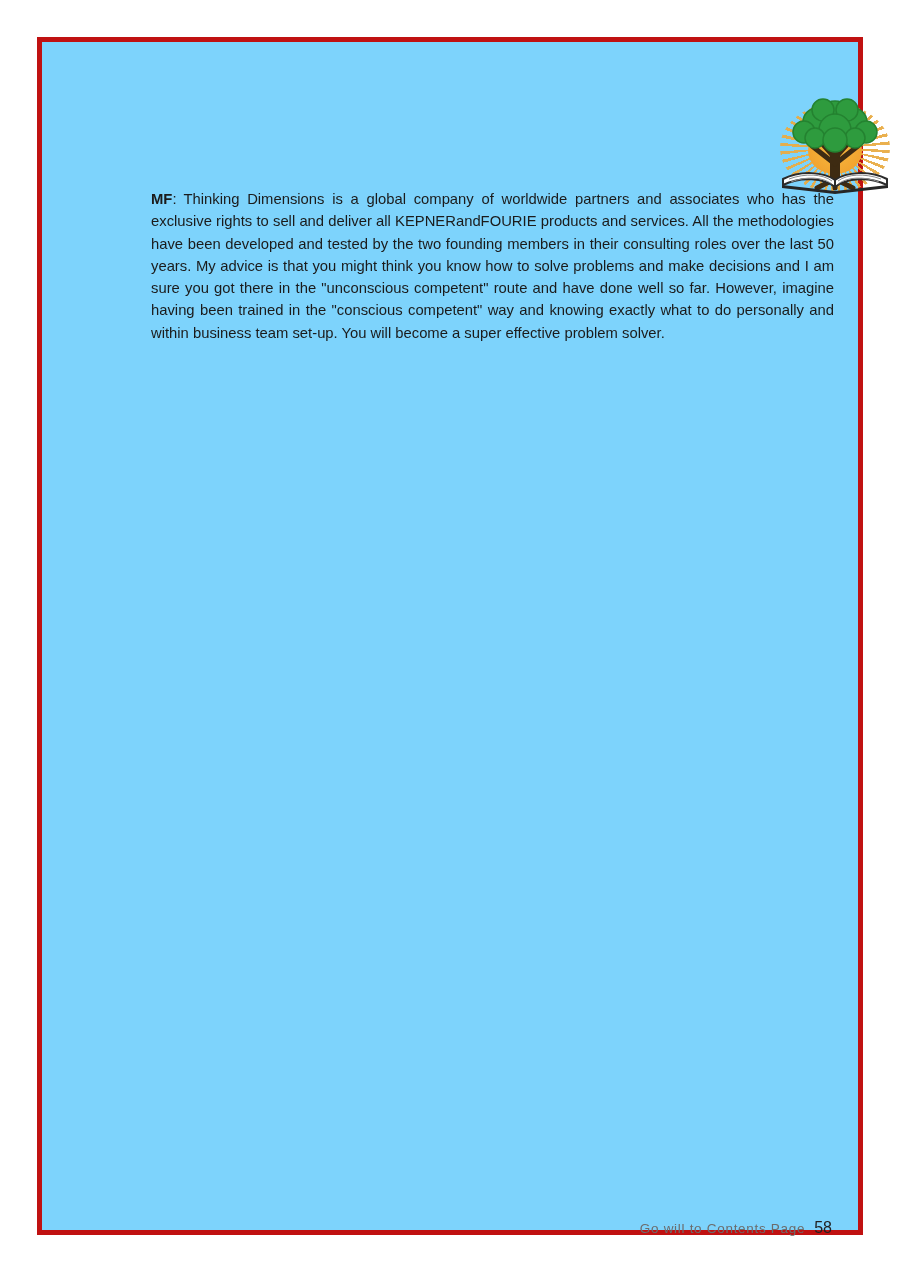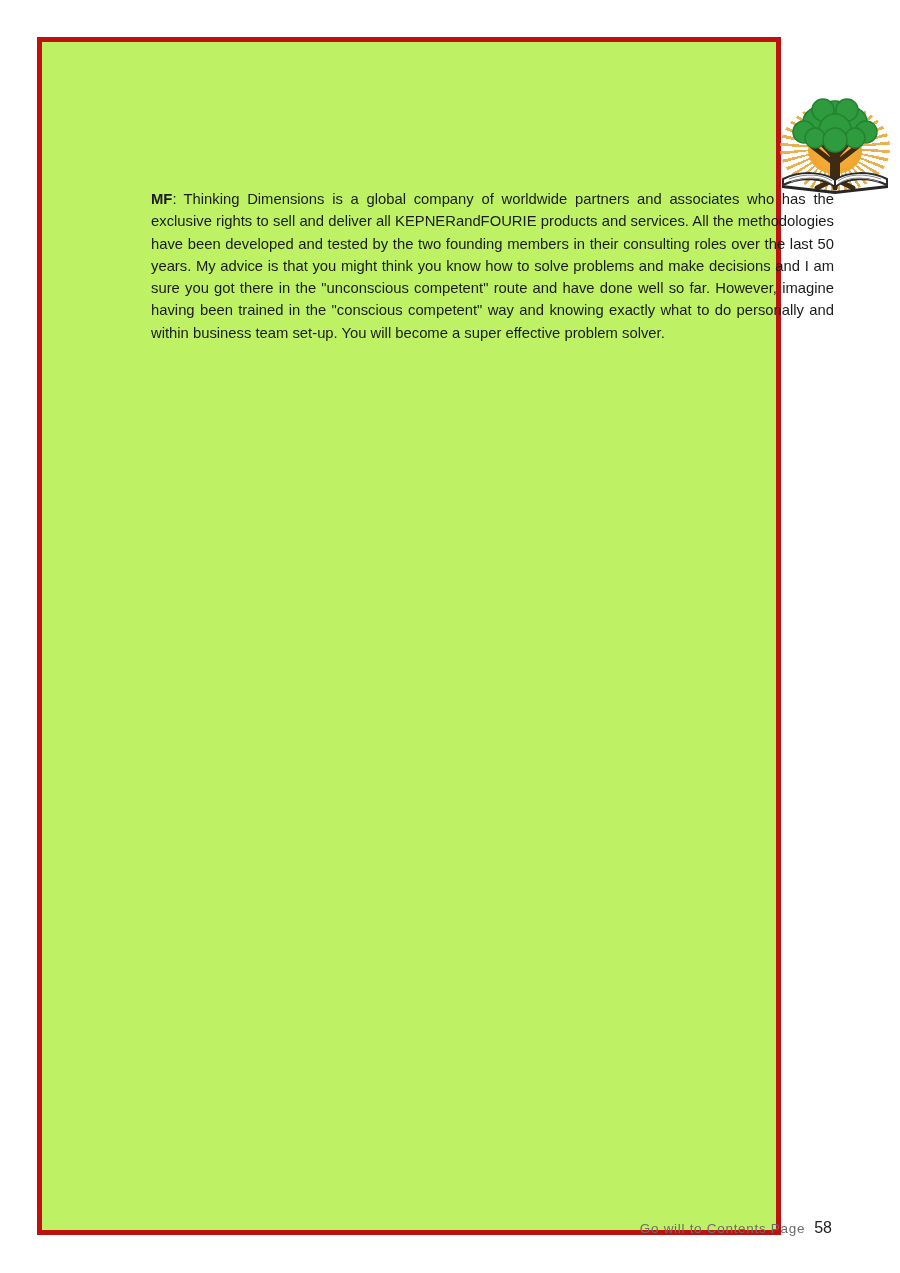--- a/index.html
+++ b/index.html
@@ -12,25 +12,25 @@
     position: relative;
     width: 900px;
     height: 1273px;
     background: #ffffff;
     overflow: hidden;
   }
   .frame {
     position: absolute;
     left: 37px;
     top: 37px;
-    width: 744px;
+    width: 826px;
     height: 1198px;
     border: 5px solid #C01111;
     box-sizing: border-box;
-    background: #bef264;
+    background: #7dd3fc;
   }
   
   .logo {
     position: absolute;
     left: 737px;
     top: 54px;
     width: 112px;
     height: 98px;
   }
   .logo .rays {

